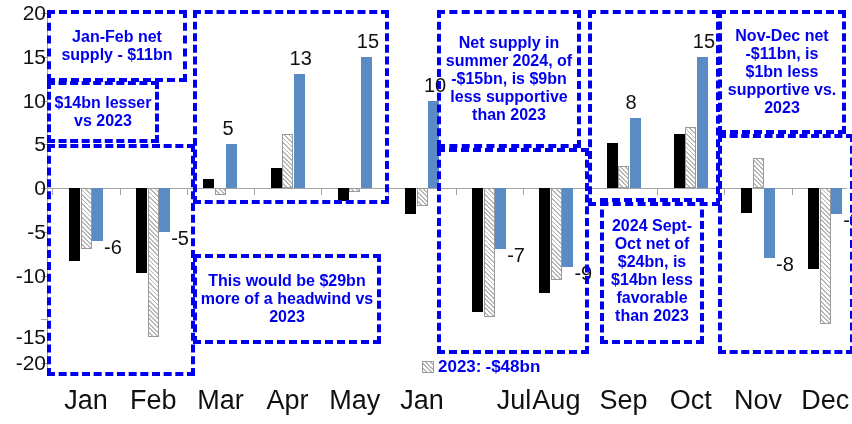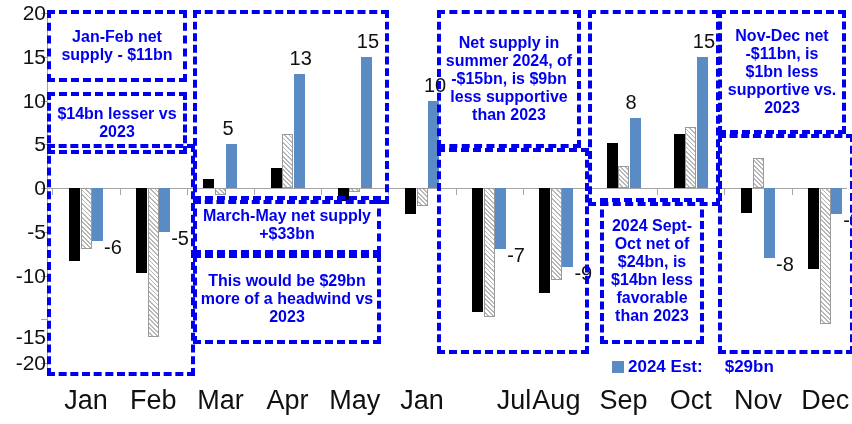--- a/index.html
+++ b/index.html
@@ -179,38 +179,36 @@
       <div class="xlabel" style="left: 388px;">Jan</div>
       <div class="xlabel" style="left: 480px;">Jul</div>
       <div class="xlabel" style="left: 522.4px;">Aug</div>
       <div class="xlabel" style="left: 589.6px;">Sep</div>
       <div class="xlabel" style="left: 656.8px;">Oct</div>
       <div class="xlabel" style="left: 724px;">Nov</div>
       <div class="xlabel" style="left: 791.2px;">Dec</div>
     </div>
 
   <div class="anno" style="left:47px;top:10px;width:140px;height:72px;">Jan-Feb net supply - $11bn</div>
-  <div class="anno" style="left:47px;top:92px;width:140px;height:62px;">$14bn lesser vs 2023</div>
+  <div class="anno" style="left:47px;top:81px;width:112px;height:62px;">$14bn lesser vs 2023</div>
   <div class="outline-only" style="position:absolute;left:47px;top:144px;width:140px;height:224px;"></div>
 
   <div class="outline-only" style="position:absolute;left:193px;top:10px;width:188px;height:186px;"></div>
-  <div class="anno" style="left:193px;top:196px;width:188px;height:58px;">March-May net supply +$33bn</div>
   <div class="anno" style="left:193px;top:254px;width:188px;height:90px;">This would be $29bn more of a headwind vs 2023</div>
 
   <div class="anno" style="left:437px;top:10px;width:144px;height:138px;">Net supply in summer 2024, of -$15bn, is $9bn less supportive than 2023</div>
   <div class="outline-only" style="position:absolute;left:437px;top:148px;width:144px;height:198px;"></div>
 
   <div class="outline-only" style="position:absolute;left:588px;top:10px;width:124px;height:188px;"></div>
   <div class="anno" style="left:600px;top:198px;width:104px;height:146px;">2024 Sept-Oct net of $24bn, is $14bn less favorable than 2023</div>
 
   <div class="anno" style="left:718px;top:10px;width:128px;height:124px;">Nov-Dec net -$11bn, is $1bn less supportive vs. 2023</div>
   <div class="outline-only" style="position:absolute;left:718px;top:134px;width:128px;height:212px;"></div>
 
   <div class="legend">
-    <div class="legend-item" style="left:565px;">
-      <span class="swatch est"></span>
-      <span>2024 Est:</span>
-      <span class="legend-gap"></span>
-      <span>$29bn</span>
+    <div class="legend-item" style="left:375px;">
+      <span class="swatch y2023"></span>
+      <span>2023:</span>
+      <span>-$48bn</span>
     </div>
   </div>
 
 </div>
 
 </body></html>

